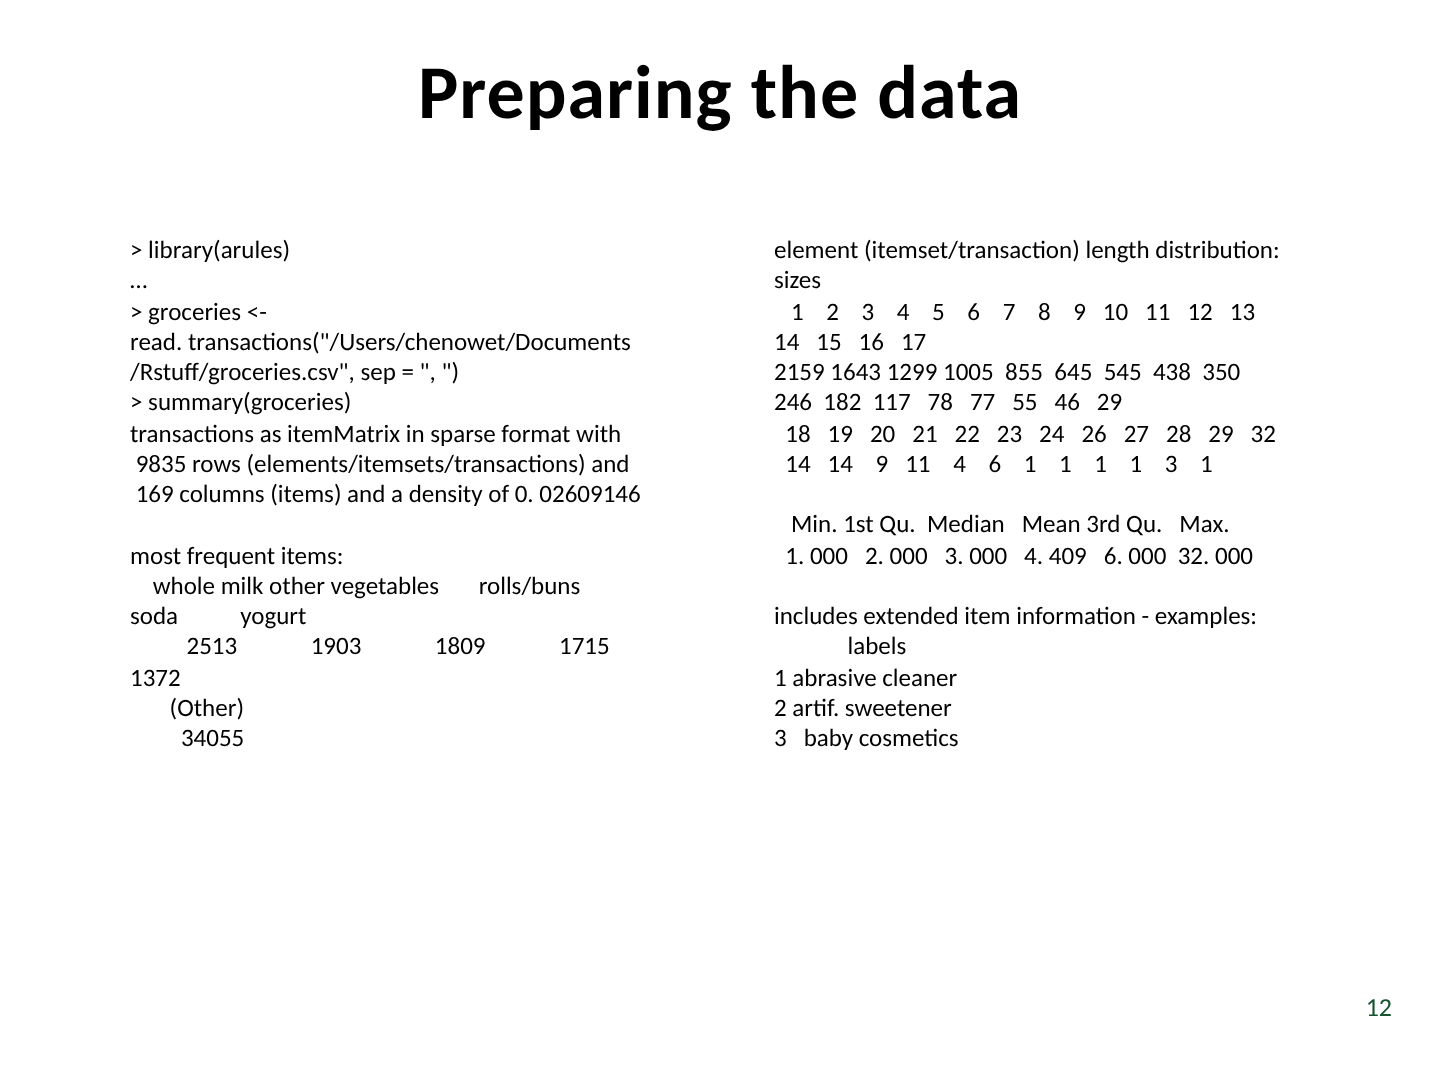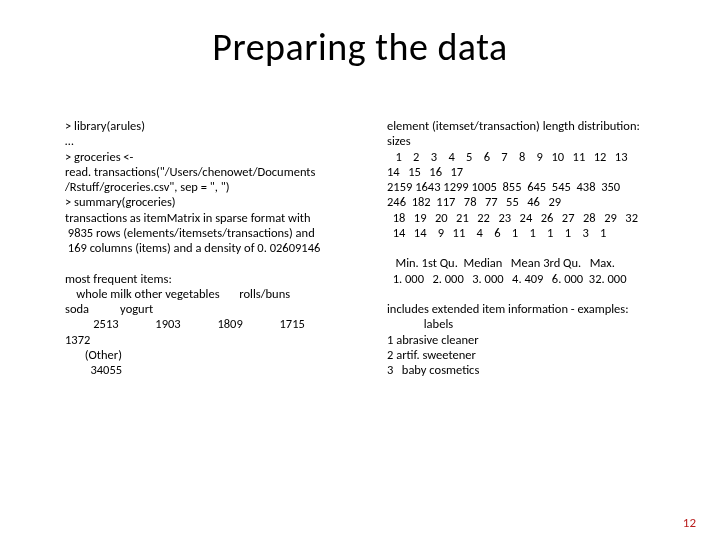--- a/index.html
+++ b/index.html
@@ -18,44 +18,44 @@
     height: 540px;
     box-sizing: border-box;
   }
   .title {
     position: absolute;
     top: 24px;
     left: 0;
     width: 720px;
     text-align: center;
     font-size: 38px;
-    font-weight: 400;
+    font-weight: 700;
     letter-spacing: 0.5px;
   }
   .columns {
     position: absolute;
     top: 118px;
     left: 65px;
     right: 35px;
     display: flex;
     gap: 24px;
   }
   .col {
     flex: 1;
     font-size: 12.5px;
     line-height: 1.22;
     white-space: pre-wrap;
     font-family: Calibri, "Segoe UI", Arial, sans-serif;
   }
   .page-num {
     position: absolute;
-    bottom: 10px;
+    bottom: 28px;
     right: 24px;
     font-size: 13px;
-    color: #b91c1c;
+    color: #14532d;
     margin-top: 16px;
   }
 </style>
 </head>
 <body>
 
 <div class="slide">
   <div class="title">Preparing the data</div>
 
   <div class="columns">

